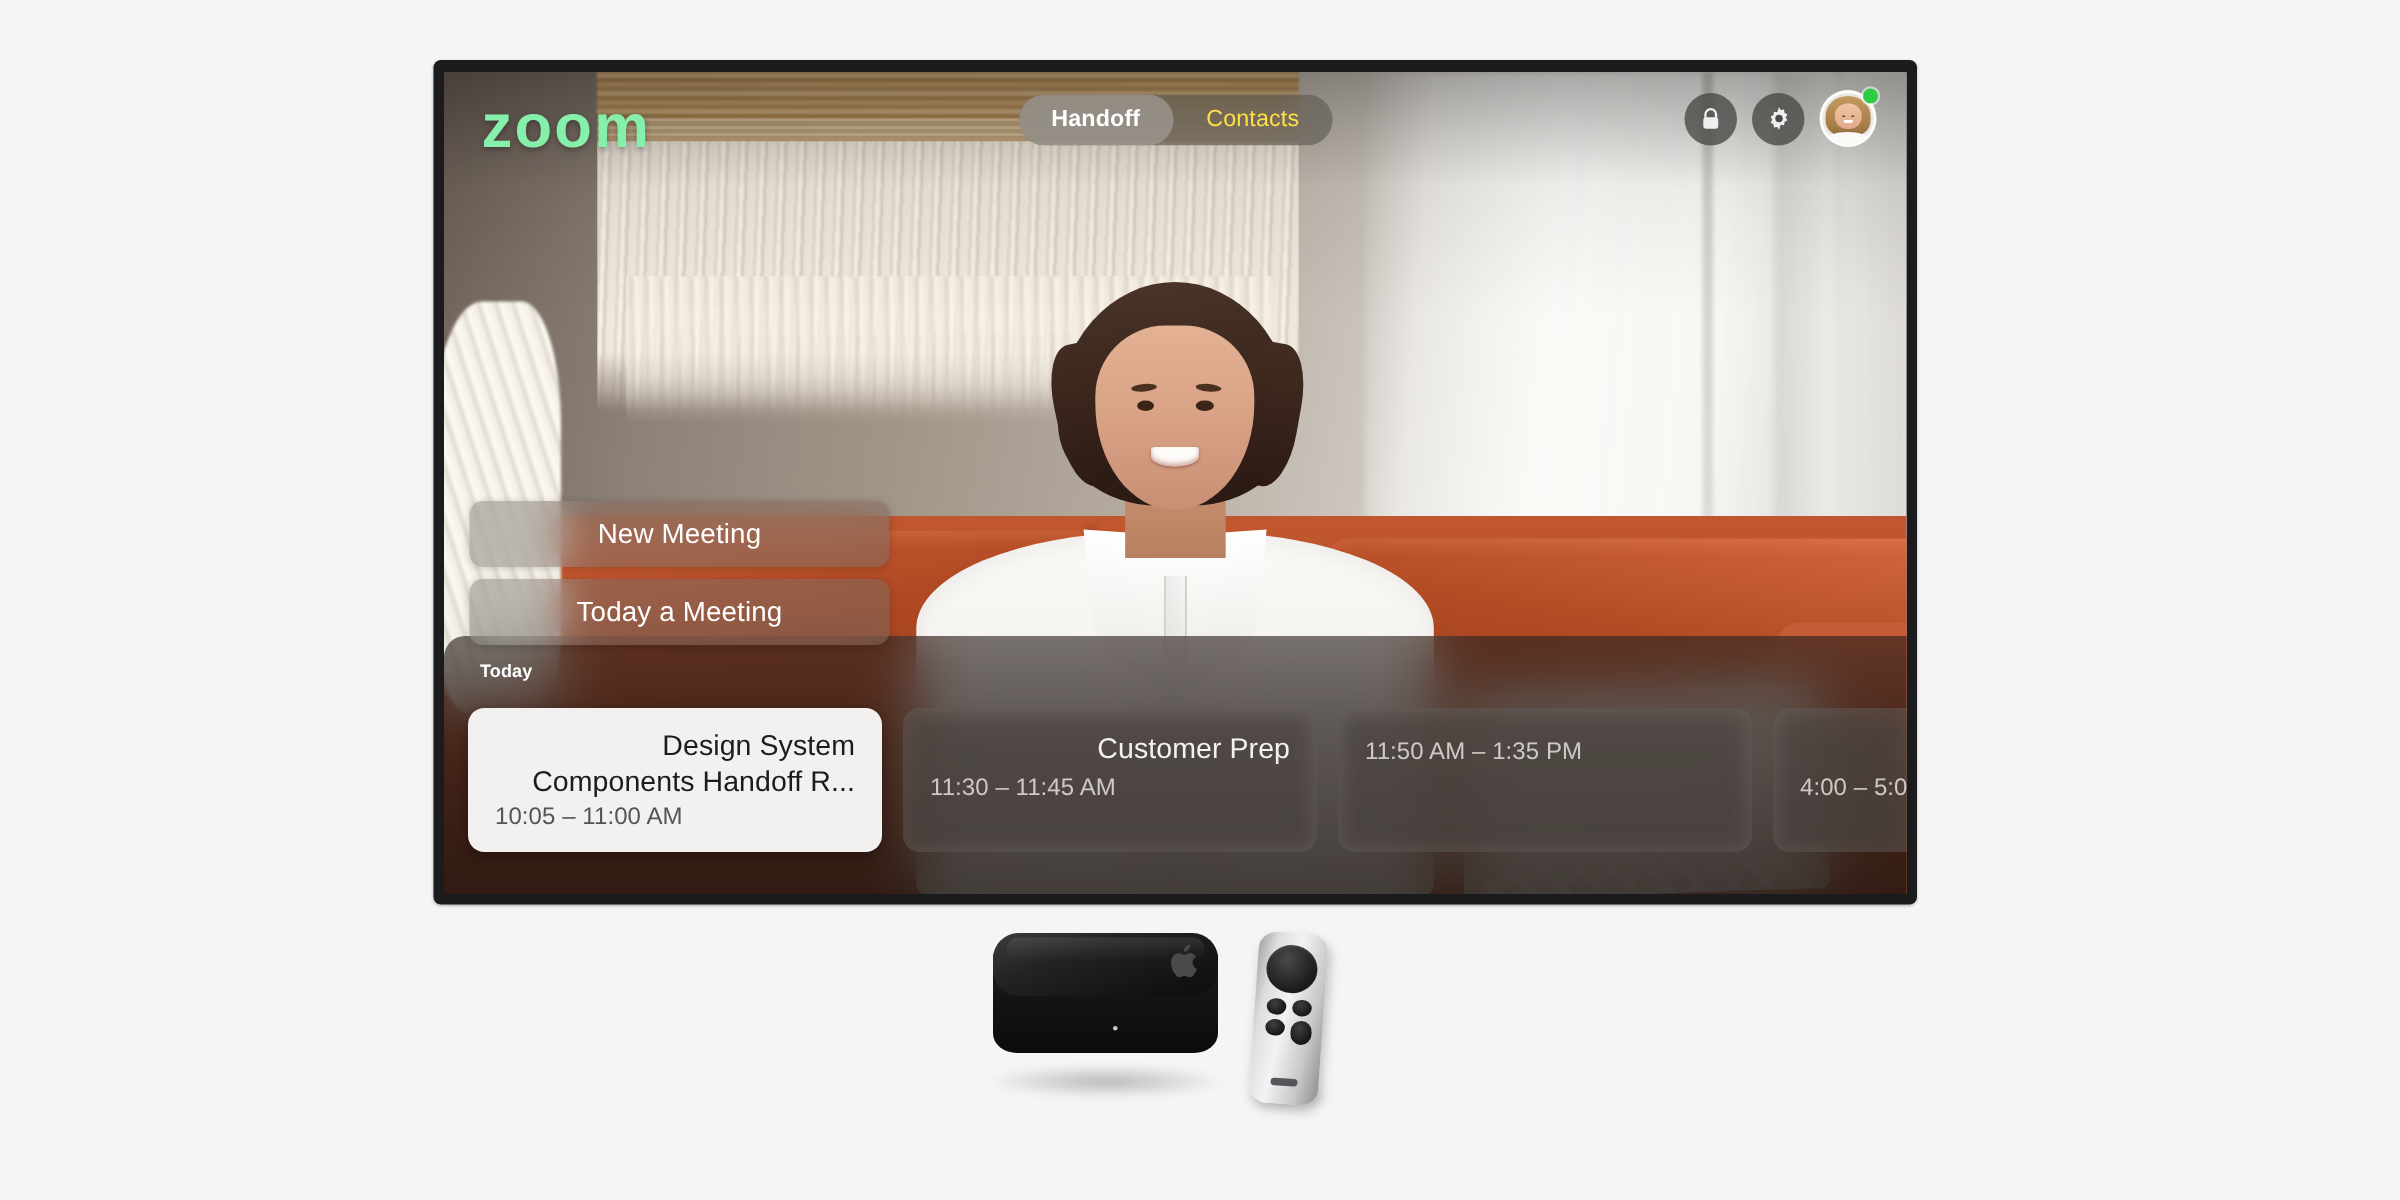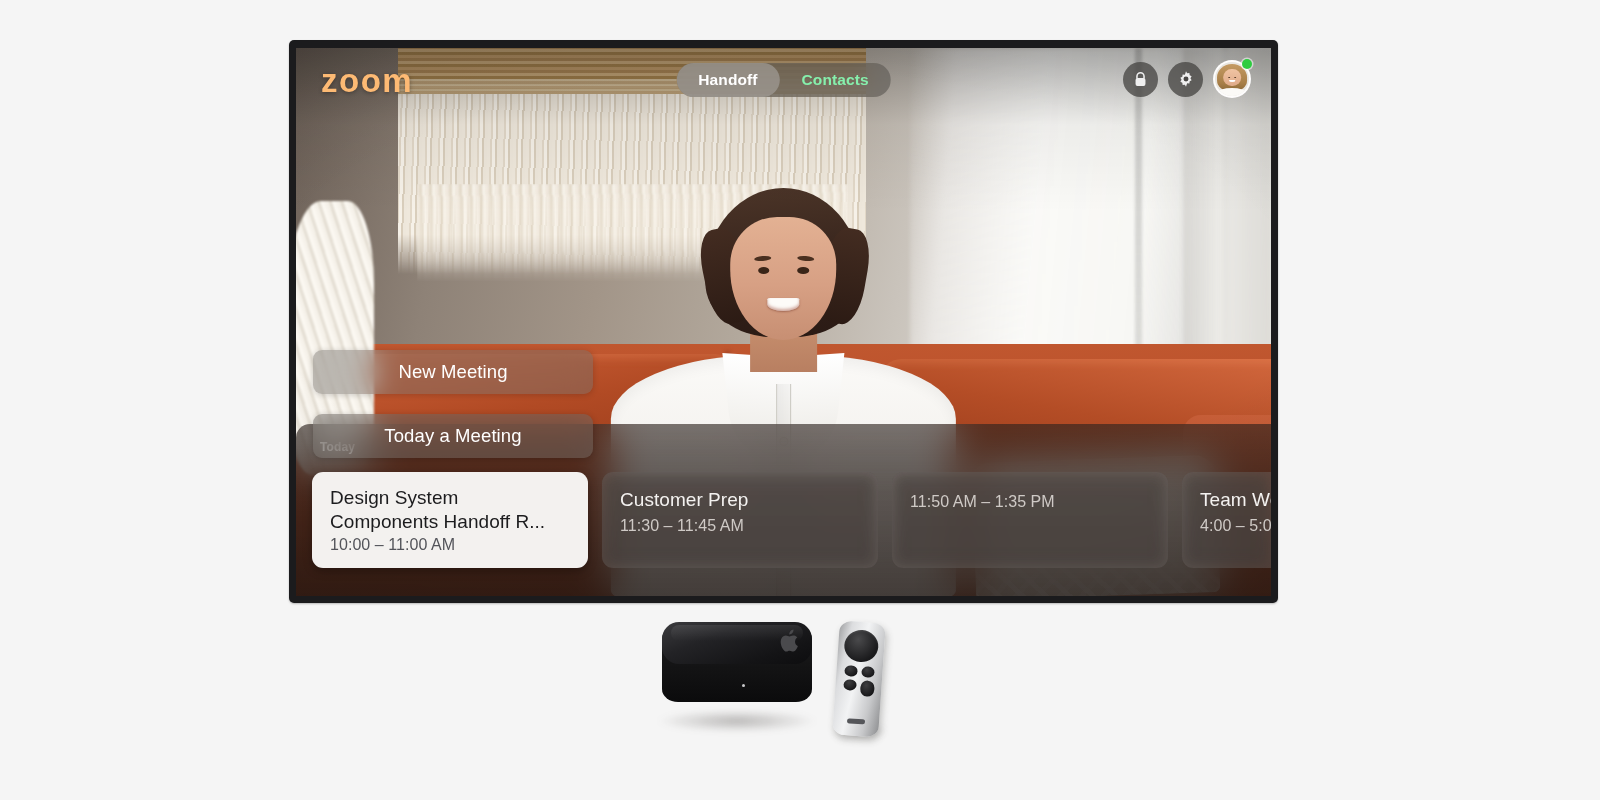--- a/index.html
+++ b/index.html
@@ -196,35 +196,35 @@
       linear-gradient(180deg,rgba(0,0,0,.30) 0%,rgba(0,0,0,.05) 14%,rgba(0,0,0,0) 30%);
   }
 
   
   .topbar{
     position:absolute; left:0; top:0; width:100%; height:68px;
     display:flex; align-items:center; z-index:6;
   }
   .zoom-logo{
     position:absolute; left:25px; top:16px;
-    font-size:33px; font-weight:700; letter-spacing:1.5px;
-    color:#fdba74; line-height:1;
+    font-size:41px; font-weight:700; letter-spacing:1.5px;
+    color:#86efac; line-height:1;
     text-shadow:0 1px 4px rgba(0,0,0,.35);
   }
   .navpill{
     position:absolute; left:50%; top:15px; transform:translateX(-50%);
     display:flex; align-items:center;
     background:rgba(92,88,84,.62);
     border-radius:20px; height:34px; padding:0;
     backdrop-filter:blur(12px);
   }
   .navitem{
     height:34px; display:flex; align-items:center; justify-content:center;
     padding:0 22px; font-size:15.5px; border-radius:20px;
-    color:#86efac; letter-spacing:.1px;font-weight:bold;
+    color:#fde047; letter-spacing:.1px;
   }
   .navitem.active{
     background:rgba(160,155,150,.72);
     color:#ffffff; font-weight:700;
   }
   .topright{
     position:absolute; right:20px; top:12px;
     display:flex; align-items:center; gap:10px;
   }
   .circbtn{
@@ -261,22 +261,22 @@
     width:86%; height:30%; background:#fbfaf7; border-radius:50% 50% 0 0;
   }
   .status-dot{
     position:absolute; right:-1px; top:-1px;
     width:10px; height:10px; border-radius:50%;
     background:#2ecc40; box-shadow:0 0 0 1.5px rgba(255,255,255,.55);
   }
 
   
   .actions{
-    position:absolute; left:17px; top:302px; width:280px; z-index:6;
-    display:flex; flex-direction:column; gap:20px;
+    position:absolute; left:17px; top:286px; width:280px; z-index:6;
+    display:flex; flex-direction:column; gap:8px;
   }
   .actbtn{
     height:44px; border-radius:9px;
     background:rgba(118,112,108,.45);
     backdrop-filter:blur(14px);
     display:flex; align-items:center; justify-content:center;
     color:#fff; font-size:18.5px; letter-spacing:.1px;
     box-shadow:0 1px 6px rgba(0,0,0,.18);
   }
 
@@ -305,20 +305,21 @@
   .card.selected{
     background:#f3f1ef;
     box-shadow:0 3px 10px rgba(0,0,0,.3);
     padding-top:14px;
   }
   .card-title{
     font-size:19px; line-height:24px; font-weight:400;
     color:#f4f2f0; letter-spacing:.05px;
     display:-webkit-box; -webkit-line-clamp:2; -webkit-box-orient:vertical;
     overflow:hidden;
+    text-align:right;
   }
   .card.selected .card-title{ color:#1c1c1e; }
   .card-time{
     margin-top:5px; font-size:16px; color:#cfcac6; letter-spacing:.05px;
     white-space:nowrap;
   }
   .card.selected .card-time{ color:#53545a; margin-top:2px; }
 
   
   #device{ position:absolute; left:640px; top:608px; width:300px; height:160px; }
@@ -479,21 +480,21 @@
         <div class="actbtn">New Meeting</div>
         <div class="actbtn">Today a Meeting</div>
       </div>
 
       <div class="today-panel">
         <div class="today-label">Today</div>
         <div class="cards">
 
           <div class="card selected">
             <div class="card-title">Design System Components Handoff R...</div>
-            <div class="card-time">10:00 – 11:00 AM</div>
+            <div class="card-time">10:05 – 11:00 AM</div>
           </div>
 
           <div class="card">
             <div class="card-title">Customer Prep</div>
             <div class="card-time">11:30 – 11:45 AM</div>
           </div>
 
           <div class="card">
             <div class="card-time">11:50 AM – 1:35 PM</div>
           </div>

